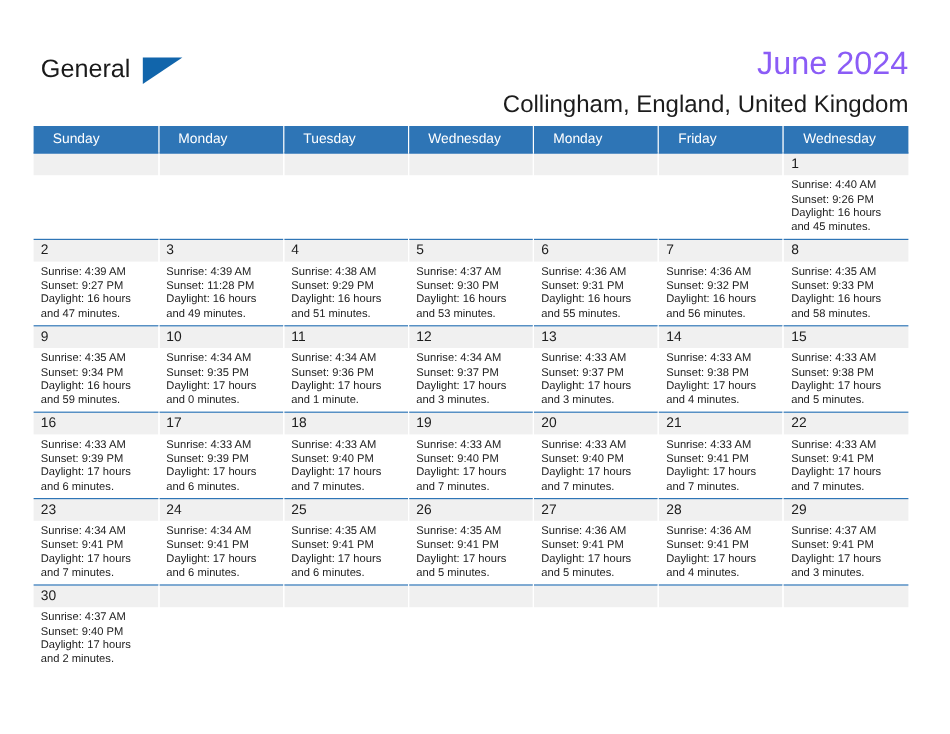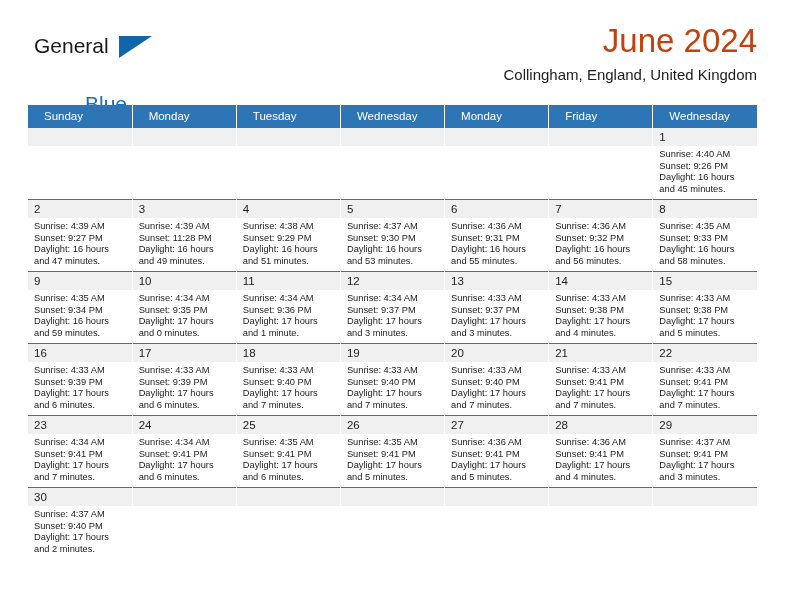--- a/index.html
+++ b/index.html
@@ -18,21 +18,21 @@
     position: relative;
     width: 792px;
     height: 612px;
     box-sizing: border-box;
   }
 
   
   .header {
     position: absolute;
     left: 28px;
-    top: 24px;
+    top: 36px;
     right: 35px;
     height: 72px;
   }
   .logo {
     position: absolute;
     left: 6px;
     top: 10px;
     width: 140px;
     height: 56px;
   }
@@ -64,29 +64,29 @@
     border-bottom: 22px solid transparent;
   }
 
   .title-block {
     position: absolute;
     right: 0;
     top: 0;
     text-align: right;
   }
   .cal-title {
-    font-size: 33px;
+    font-size: 27px;
     line-height: 34px;
-    color: #c2410c;
+    color: #8b5cf6;
     font-weight: normal;
     margin: 0;
     white-space: nowrap;
   }
   .cal-subtitle {
-    font-size: 15px;
+    font-size: 20px;
     line-height: 22px;
     color: #1c1c1c;
     margin: 6px 0 0 0;
     white-space: nowrap;
     text-align: right;
   }
 
   
   .calendar {
     position: absolute;

